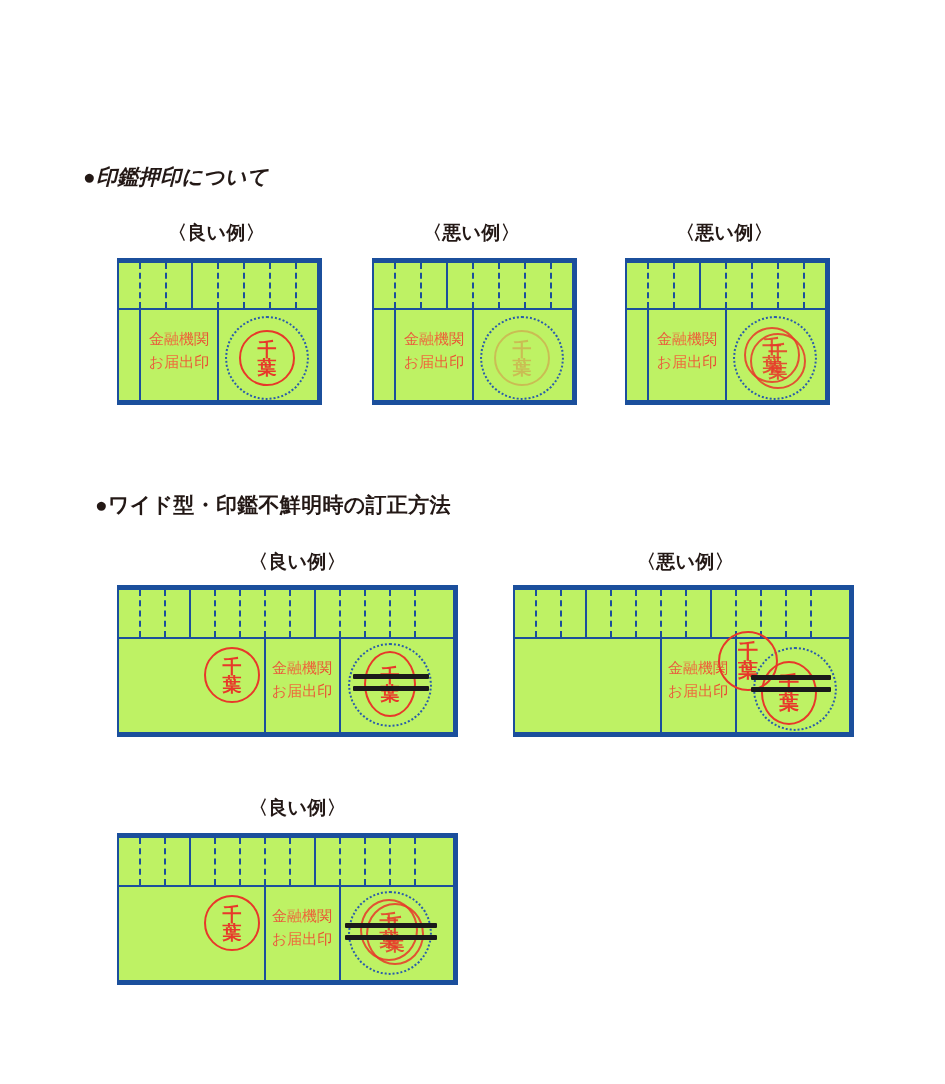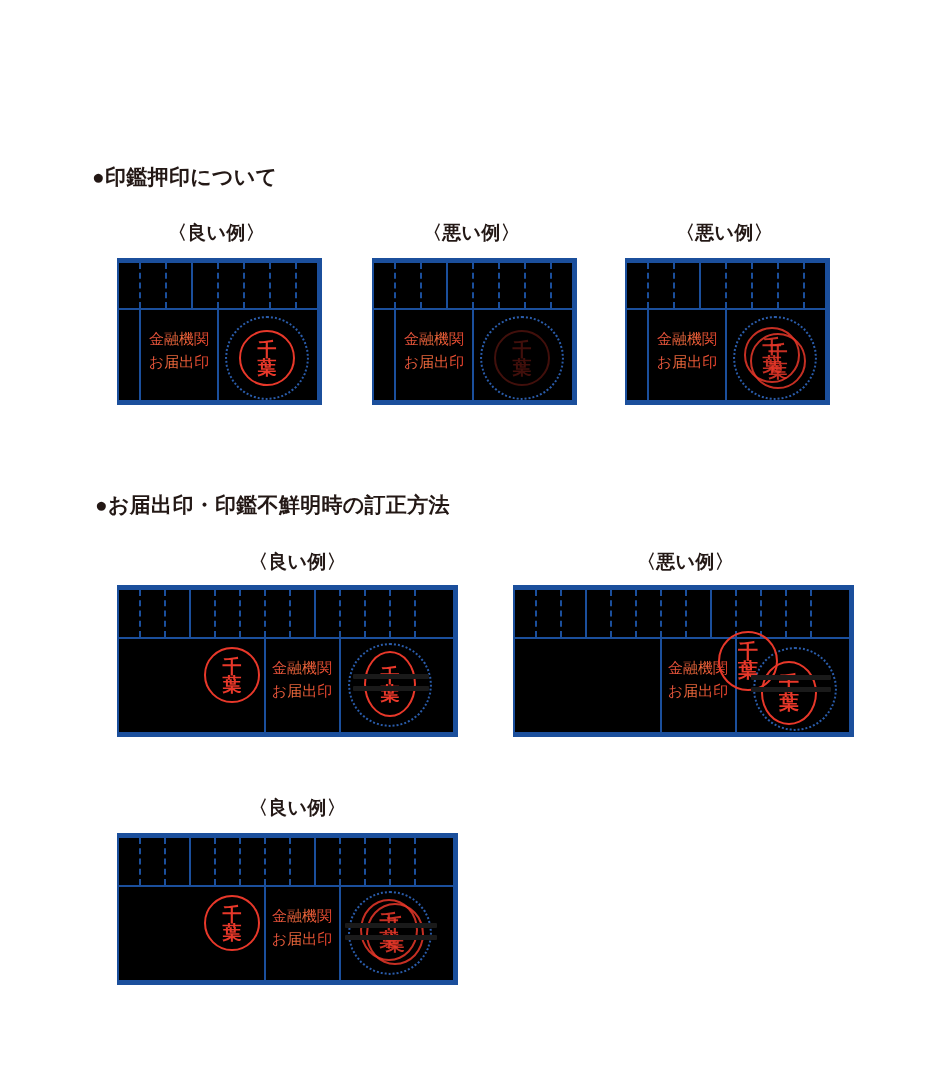--- a/index.html
+++ b/index.html
@@ -34,37 +34,37 @@
     white-space: nowrap;
   }
   .section-heading {
     position: absolute;
     font-size: 21px;
     font-weight: bold;
     color: #231815;
     white-space: nowrap;
     letter-spacing: 0.3px;
   }
-  #sec1-heading { left: 92px; top: 163px; }
+  #sec1-heading { left: 83px; top: 163px; font-style: italic; }
   #sec2-heading { left: 95px; top: 491px; }
 
   .example-label {
     position: absolute;
     font-size: 19px;
     font-weight: bold;
     color: #231815;
     white-space: nowrap;
     letter-spacing: 0.3px;
   }
 
   
   .formbox {
     position: absolute;
     box-sizing: border-box;
-    background: #000000;
+    background: #bef264;
   }
   
   .formbox .frame-top,
   .formbox .frame-bottom {
     position: absolute;
     left: 0;
     right: 0;
     height: 5px;
     background: #1b4f9c;
   }
@@ -263,21 +263,21 @@
     <div class="seal ghost" style="left:119px; top:69px; width:56px; height:56px; font-size:19px;">
       <span class="ch">千</span>
       <span class="ch">葉</span>
     </div>
     <div class="seal ghost" style="left:125px; top:75px; width:56px; height:56px; font-size:19px;">
       <span class="ch">千</span>
       <span class="ch">葉</span>
     </div>
   </div>
 
-  <div class="section-heading" id="sec2-heading">●お届出印・印鑑不鮮明時の訂正方法</div>
+  <div class="section-heading" id="sec2-heading">●ワイド型・印鑑不鮮明時の訂正方法</div>
 
   <div class="example-label" style="left:249px; top:549px;">〈良い例〉</div>
   <div class="example-label" style="left:637px; top:549px;">〈悪い例〉</div>
   <div class="example-label" style="left:249px; top:795px;">〈良い例〉</div>
 
   <div class="formbox" style="left:117px; top:585px; width:341px; height:152px;">
     <div class="frame-top"></div>
     <div class="frame-bottom"></div>
     <div class="frame-right"></div>
     <div class="frame-left"></div>

